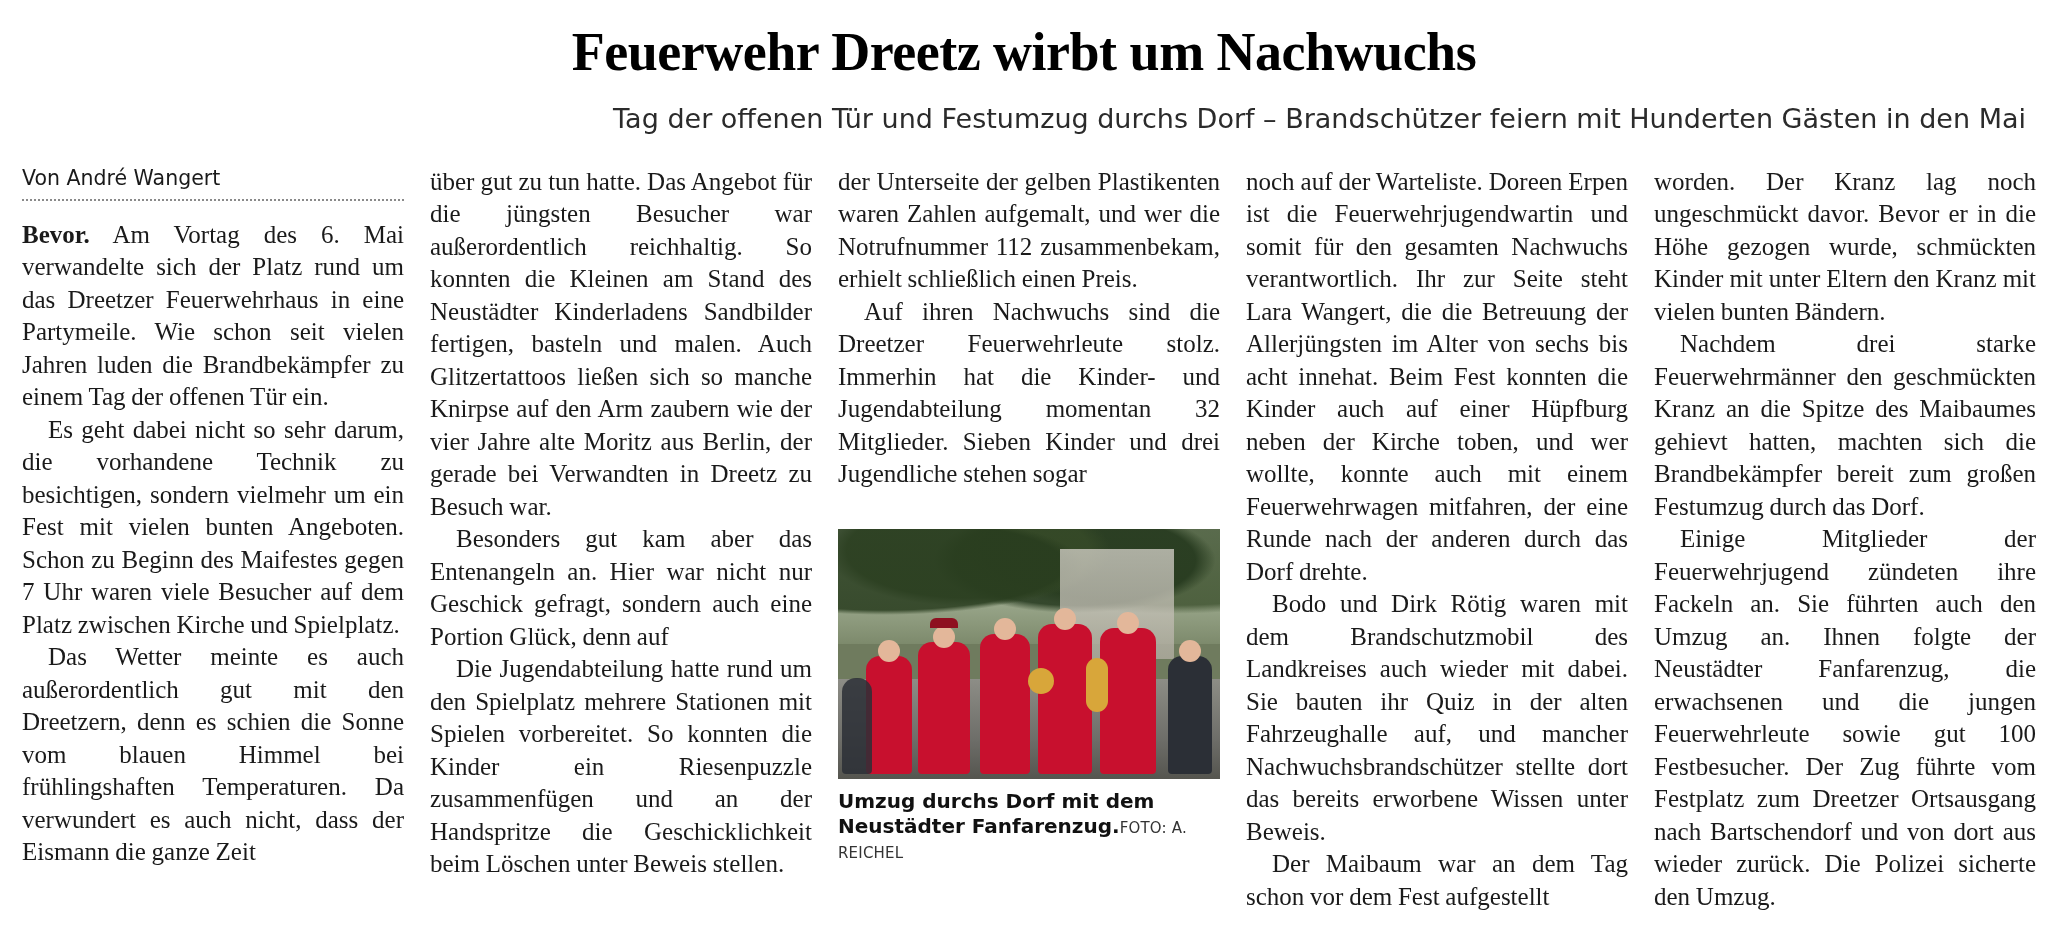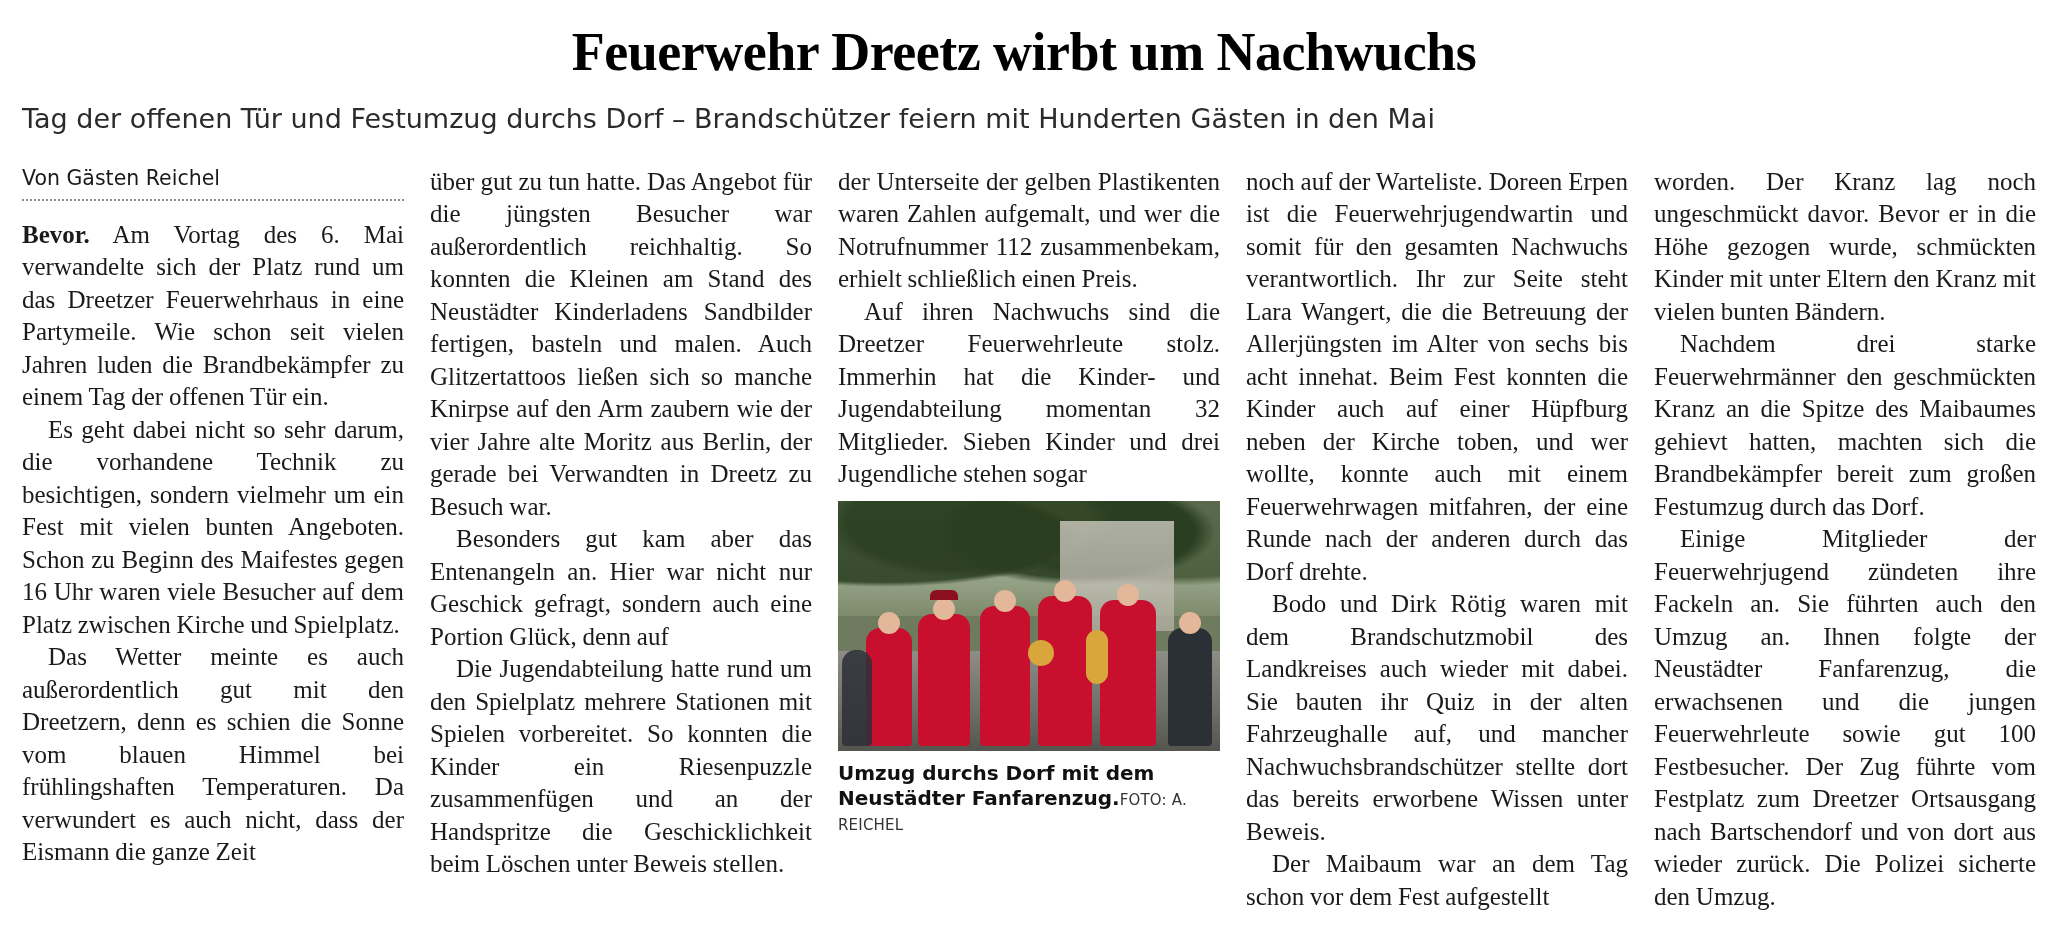--- a/index.html
+++ b/index.html
@@ -29,21 +29,21 @@
     text-align: center;
     letter-spacing: -0.5px;
     margin: 24px 0 0 0;
     color: #000;
   }
   .subhead {
     font-family: "DejaVu Sans", sans-serif;
     font-weight: 400;
     font-size: 27px;
     line-height: 1.25;
-    text-align: left;
+    text-align: right;
     color: #2b2b2b;
     margin: 22px 0 0 0;
   }
   .columns {
     display: flex;
     gap: 26px;
     margin-top: 30px;
     align-items: flex-start;
   }
   .col {
@@ -69,21 +69,21 @@
     font-size: 20.5px;
     color: #1a1a1a;
     padding-bottom: 9px;
     border-bottom: 2px dotted #8a8a8a;
     margin-bottom: 18px;
   }
   .dek {
     font-weight: bold;
   }
   .photo-block {
-    margin-top: 10px;
+    margin-top: 38px;
   }
   .photo {
     position: relative;
     width: 382px;
     height: 250px;
     overflow: hidden;
     background: #6f7b5e;
   }
   .photo .sky {
     position: absolute;
@@ -159,23 +159,23 @@
 <body>
 
 <div class="page">
 
   <h1 class="headline">Feuerwehr Dreetz wirbt um Nachwuchs</h1>
   <h2 class="subhead">Tag der offenen Tür und Festumzug durchs Dorf – Brandschützer feiern mit Hunderten Gästen in den Mai</h2>
 
   <div class="columns">
 
     <div class="col">
-      <div class="byline">Von Gästen Reichel</div>
+      <div class="byline">Von André Wangert</div>
       <p><span class="dek">Bevor.</span><span> Am Vortag des 6. Mai verwandelte sich der Platz rund um das Dreetzer Feuerwehrhaus in eine Partymeile. Wie schon seit vielen Jahren luden die Brandbekämpfer zu einem Tag der offenen Tür ein.</span></p>
-      <p class="indent">Es geht dabei nicht so sehr darum, die vorhandene Technik zu besichtigen, sondern vielmehr um ein Fest mit vielen bunten Angeboten. Schon zu Beginn des Maifestes gegen 16 Uhr waren viele Besucher auf dem Platz zwischen Kirche und Spielplatz.</p>
+      <p class="indent">Es geht dabei nicht so sehr darum, die vorhandene Technik zu besichtigen, sondern vielmehr um ein Fest mit vielen bunten Angeboten. Schon zu Beginn des Maifestes gegen 7 Uhr waren viele Besucher auf dem Platz zwischen Kirche und Spielplatz.</p>
       <p class="indent">Das Wetter meinte es auch außerordentlich gut mit den Dreetzern, denn es schien die Sonne vom blauen Himmel bei frühlingshaften Temperaturen. Da verwundert es auch nicht, dass der Eismann die ganze Zeit</p>
     </div>
 
     <div class="col">
       <p>über gut zu tun hatte. Das Angebot für die jüngsten Besucher war außerordentlich reichhaltig. So konnten die Kleinen am Stand des Neustädter Kinderladens Sandbilder fertigen, basteln und malen. Auch Glitzertattoos ließen sich so manche Knirpse auf den Arm zaubern wie der vier Jahre alte Moritz aus Berlin, der gerade bei Verwandten in Dreetz zu Besuch war.</p>
       <p class="indent">Besonders gut kam aber das Entenangeln an. Hier war nicht nur Geschick gefragt, sondern auch eine Portion Glück, denn auf</p>
       <p class="indent">Die Jugendabteilung hatte rund um den Spielplatz mehrere Stationen mit Spielen vorbereitet. So konnten die Kinder ein Riesenpuzzle zusammenfügen und an der Handspritze die Geschicklichkeit beim Löschen unter Beweis stellen.</p>
     </div>
 
     <div class="col">

